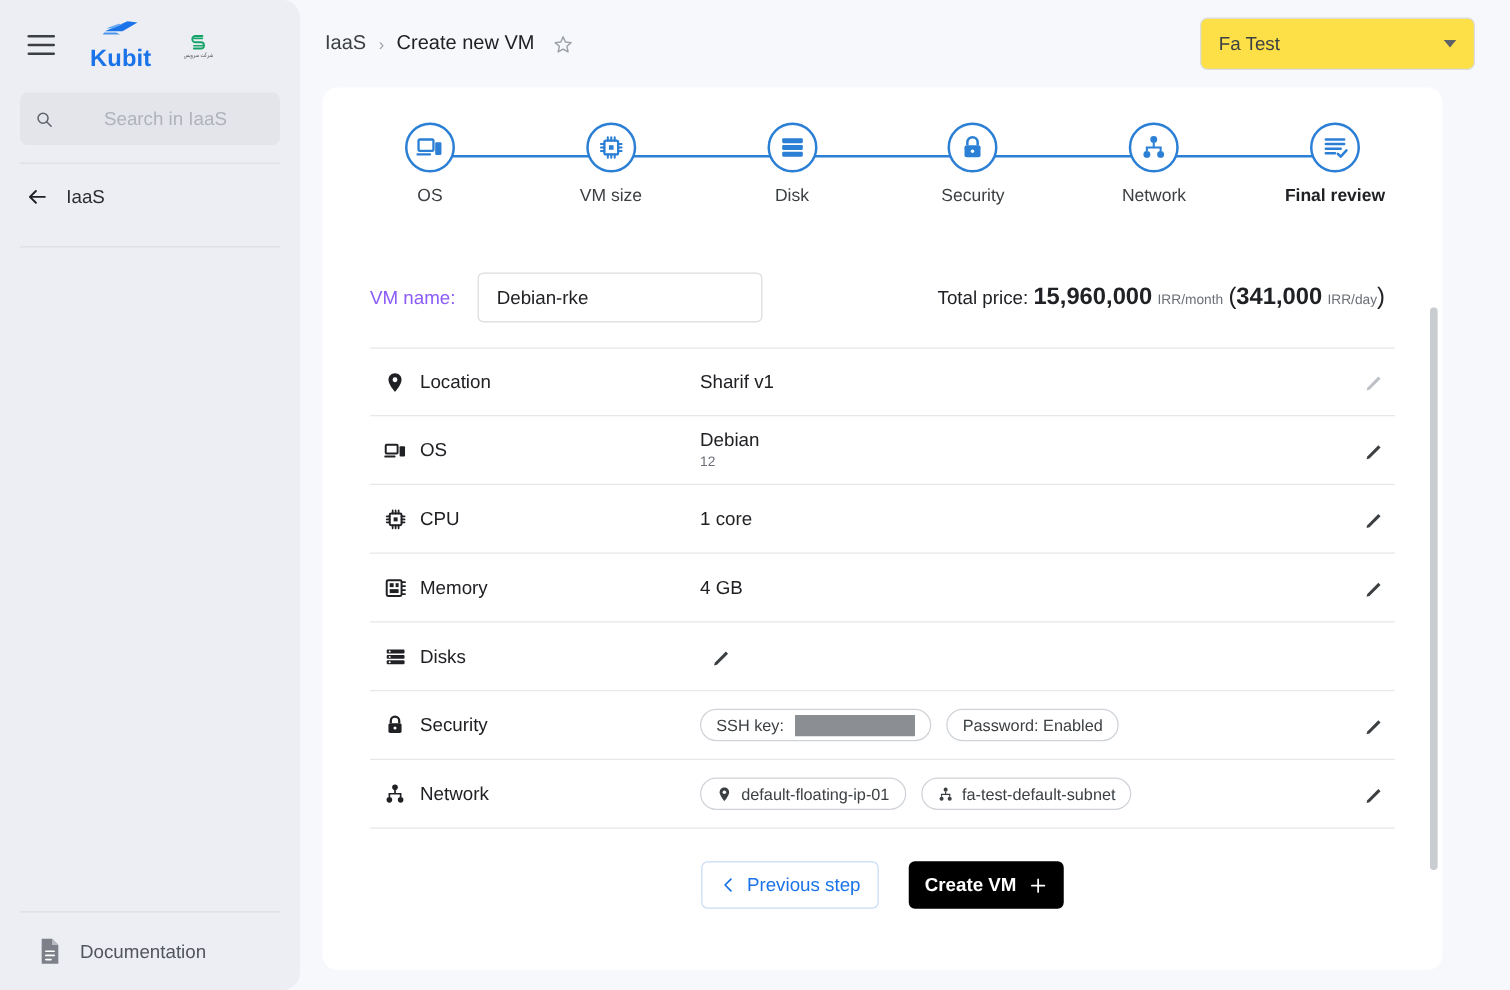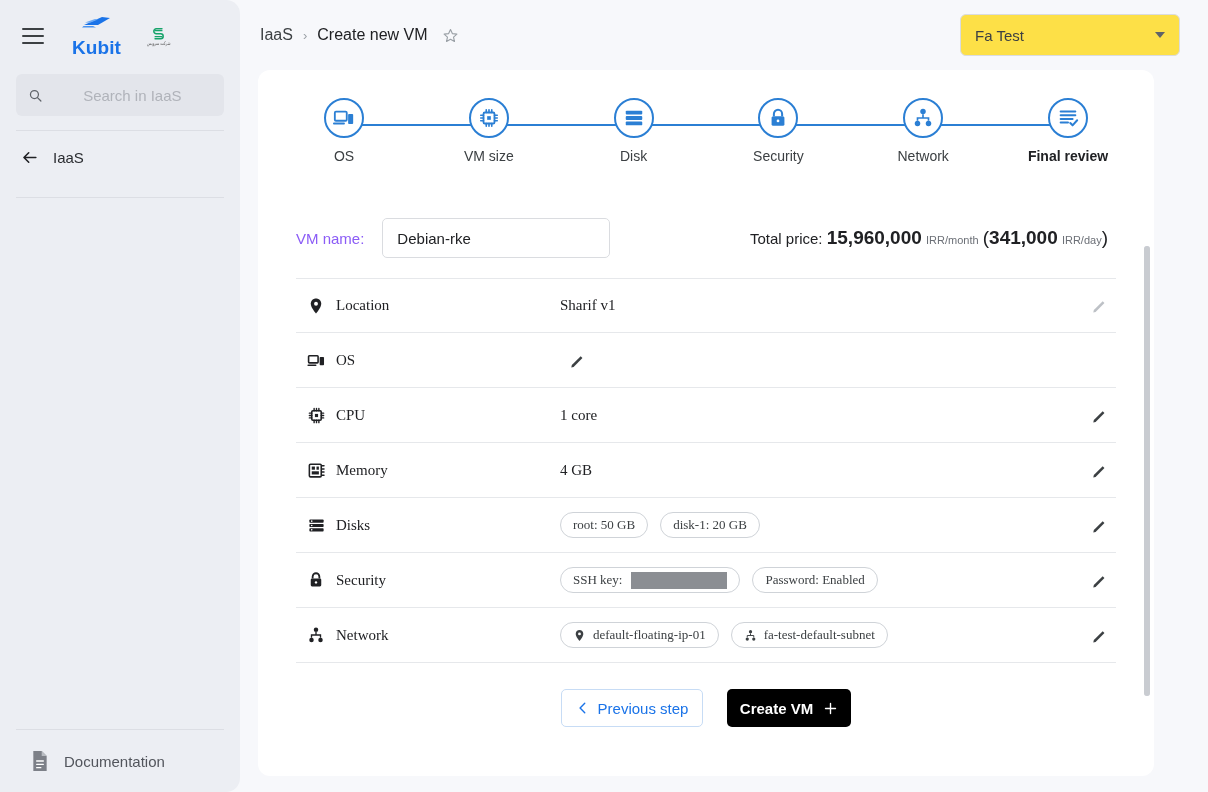--- a/index.html
+++ b/index.html
@@ -107,21 +107,21 @@
     padding: 0 14px; font-family: inherit; font-size: 15px; color: #202124;
     outline: none; background: #fff;
   }
   .price { margin-left: auto; font-size: 15px; color: #202124; white-space: nowrap;
     padding-right: 8px; }
   .price .big { font-size: 19px; font-weight: bold; }
   .price .unit { font-size: 11px; color: #6b6f76; }
   .price .paren { font-size: 19px; }
 
   
-  .rows { margin: 20px 38px 0 38px; font-family: Liberation Serif, serif; }
+  .rows { margin: 20px 38px 0 38px; }
   .row {
     display: flex; align-items: center; height: 55px;
     border-bottom: 1px solid #e6e8eb;
   }
   .row:first-child { border-top: 1px solid #e6e8eb; }
   .row-icon { width: 40px; display: flex; justify-content: center; flex: 0 0 auto; }
   .row-label { width: 224px; font-size: 15px; color: #202124; flex: 0 0 auto; }
   .row-value { flex: 1; display: flex; align-items: center; gap: 12px; flex-wrap: wrap; }
   .row-value .v-main { font-size: 15px; color: #202124; }
   .row-value .v-sub { font-size: 11px; color: #6b6f76; margin-top: 3px; }
@@ -350,20 +350,26 @@
 
       <div class="row">
         <div class="row-icon">
           <svg width="19" height="19" viewBox="0 0 24 24">
             <rect x="2" y="6" width="12" height="9" rx="1" fill="none" stroke="#202124" stroke-width="2"></rect>
             <path d="M1.5 18 H11" stroke="#202124" stroke-width="2" stroke-linecap="round"></path>
             <rect x="16" y="7.5" width="5.5" height="10.5" rx="1" fill="#202124"></rect>
           </svg>
         </div>
         <div class="row-label">OS</div>
+        <div class="row-value">
+          <div class="v-stack">
+            <span class="v-main">Debian</span>
+            <span class="v-sub">12</span>
+          </div>
+        </div>
         <div class="edit-btn">
           <svg width="17" height="17" viewBox="0 0 24 24">
             <path d="M4 18.5 L16.5 6 L19 8.5 L6.5 21 L3.2 21.8 Z" fill="#3c4043"></path>
           </svg>
         </div>
       </div>
 
       <div class="row">
         <div class="row-icon">
           <svg width="19" height="19" viewBox="0 0 24 24">
@@ -409,28 +415,20 @@
           <svg width="19" height="19" viewBox="0 0 24 24">
             <rect x="3" y="4.5" width="18" height="4" rx="1" fill="#202124"></rect>
             <rect x="3" y="10" width="18" height="4" rx="1" fill="#202124"></rect>
             <rect x="3" y="15.5" width="18" height="4" rx="1" fill="#202124"></rect>
             <circle cx="6" cy="6.5" r="1" fill="#fff"></circle>
             <circle cx="6" cy="12" r="1" fill="#fff"></circle>
             <circle cx="6" cy="17.5" r="1" fill="#fff"></circle>
           </svg>
         </div>
         <div class="row-label">Disks</div>
-        <div class="row-value">
-          <span class="chip">
-            <span>root: 50 GB</span>
-          </span>
-          <span class="chip">
-            <span>disk-1: 20 GB</span>
-          </span>
-        </div>
         <div class="edit-btn">
           <svg width="17" height="17" viewBox="0 0 24 24">
             <path d="M4 18.5 L16.5 6 L19 8.5 L6.5 21 L3.2 21.8 Z" fill="#3c4043"></path>
           </svg>
         </div>
       </div>
 
       <div class="row">
         <div class="row-icon">
           <svg width="18" height="18" viewBox="0 0 24 24">

